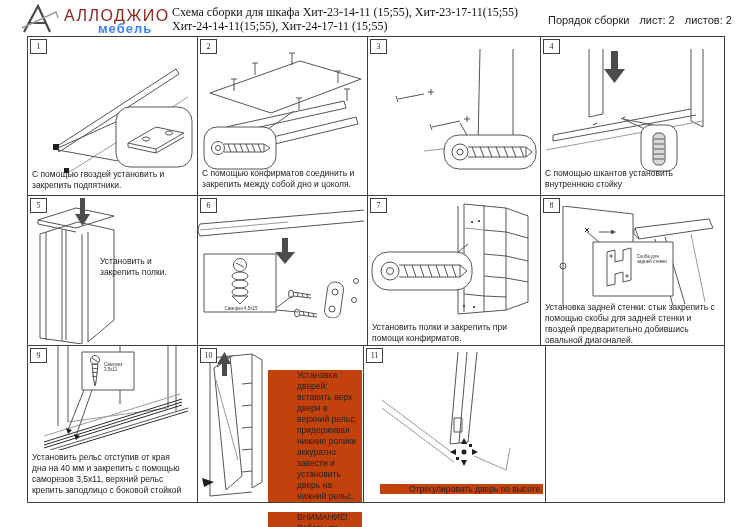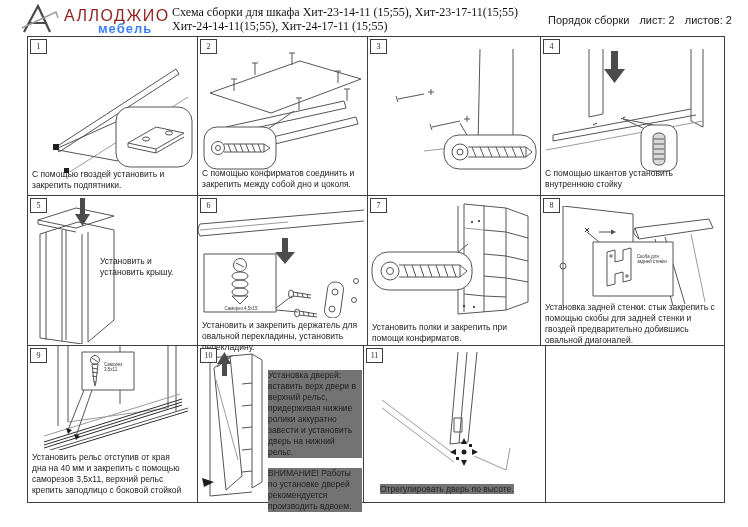--- a/index.html
+++ b/index.html
@@ -16,21 +16,21 @@
   
   #grid{position:absolute;left:27px;top:36px;width:697px;height:466px;
         border-top:1px solid #3f3f3f;border-left:1px solid #3f3f3f;}
   .panel{position:absolute;border-right:1px solid #3f3f3f;border-bottom:1px solid #3f3f3f;
          box-sizing:border-box;background:#fff;}
   .num{position:absolute;top:2px;left:2px;min-width:13px;height:13px;border:1px solid #3f3f3f;
        font-family:"Liberation Serif",serif;font-size:8px;display:flex;align-items:center;
        justify-content:center;background:#fff;z-index:3;padding:0 1px;}
   .cap{position:absolute;font-size:8.5px;line-height:11px;color:#222;z-index:2;}
   .part-label{position:absolute;font-size:4.5px;line-height:5px;color:#333;z-index:3;}
-  .hl{background:#737373;}
+  .hl{background:#c2410c;padding-left:29px;}
   svg{position:absolute;left:0;top:0;}
   svg *{vector-effect:non-scaling-stroke;}
   .s  {stroke:#555;fill:none;stroke-width:1;}
   .sl {stroke:#9a9a9a;fill:none;stroke-width:1;}
   .sd {stroke:#2e2e2e;fill:none;stroke-width:1;}
   .f  {fill:#4c4c4c;stroke:none;}
   .fd {fill:#1d1d1d;stroke:none;}
   .bub{fill:#fff;stroke:#555;stroke-width:1;}
 </style>
 </head>
@@ -208,21 +208,21 @@
         <line x1="10" y1="140" x2="52" y2="146" class="s"></line>
         <line x1="52" y1="36" x2="52" y2="146" class="s"></line>
         <line x1="58" y1="34" x2="58" y2="144" class="s"></line>
         <line x1="32" y1="32" x2="32" y2="143" class="s"></line>
         <line x1="36" y1="32" x2="36" y2="142" class="s"></line>
         <line x1="10" y1="36" x2="48" y2="24" class="s"></line>
         <line x1="48" y1="24" x2="84" y2="32" class="s"></line>
         <line x1="84" y1="32" x2="84" y2="122" class="s"></line>
         <line x1="58" y1="144" x2="84" y2="122" class="s"></line>
       </svg>
-      <div class="cap" style="left:72px;top:60px;width:92px;">Установить и установить крышу.</div>
+      <div class="cap" style="left:72px;top:60px;width:92px;">Установить и закрепить полки.</div>
     </div>
 
     <div class="panel" style="left:170px;top:159px;width:170px;height:150px;">
       <div class="num">6</div>
       <svg width="168" height="110" viewBox="0 0 168 110" style="top:12px;">
         <g>
           <line x1="2" y1="16" x2="166" y2="2" class="s"></line>
           <line x1="2" y1="28" x2="166" y2="13" class="s"></line>
           <path d="M2 16 Q -2 22 2 28" class="s"></path>
           <line x1="2" y1="22" x2="90" y2="14" class="sl"></line>
@@ -260,21 +260,20 @@
           <line x1="101" y1="103" x2="119" y2="106" class="s"></line>
             <line x1="101" y1="107" x2="119" y2="109" class="s"></line>
           <line x1="105" y1="103" x2="106" y2="107" class="s"></line>
             <line x1="110" y1="104" x2="111" y2="108" class="s"></line>
             <line x1="115" y1="105" x2="116" y2="109" class="s"></line>
         </g>
         <circle cx="158" cy="73" r="2.5" class="s"></circle>
         <circle cx="156" cy="92" r="2.5" class="s"></circle>
       </svg>
       <div class="part-label" style="left:18px;top:110px;width:50px;text-align:center;">Саморез 4,5х15</div>
-      <div class="cap" style="left:4px;top:124px;width:162px;">Установить и закрепить держатель для овальной перекладины, установить перекладину.</div>
     </div>
 
     <div class="panel" style="left:340px;top:159px;width:173px;height:150px;">
       <div class="num">7</div>
       <svg width="171" height="118" viewBox="0 0 171 118" style="top:6px;">
         <line x1="90" y1="4" x2="90" y2="112" class="s"></line>
         <line x1="96" y1="2" x2="96" y2="110" class="s"></line>
         <line x1="90" y1="112" x2="138" y2="108" class="s"></line>
         <line x1="138" y1="6" x2="138" y2="108" class="s"></line>
         <line x1="96" y1="2" x2="138" y2="6" class="s"></line>

